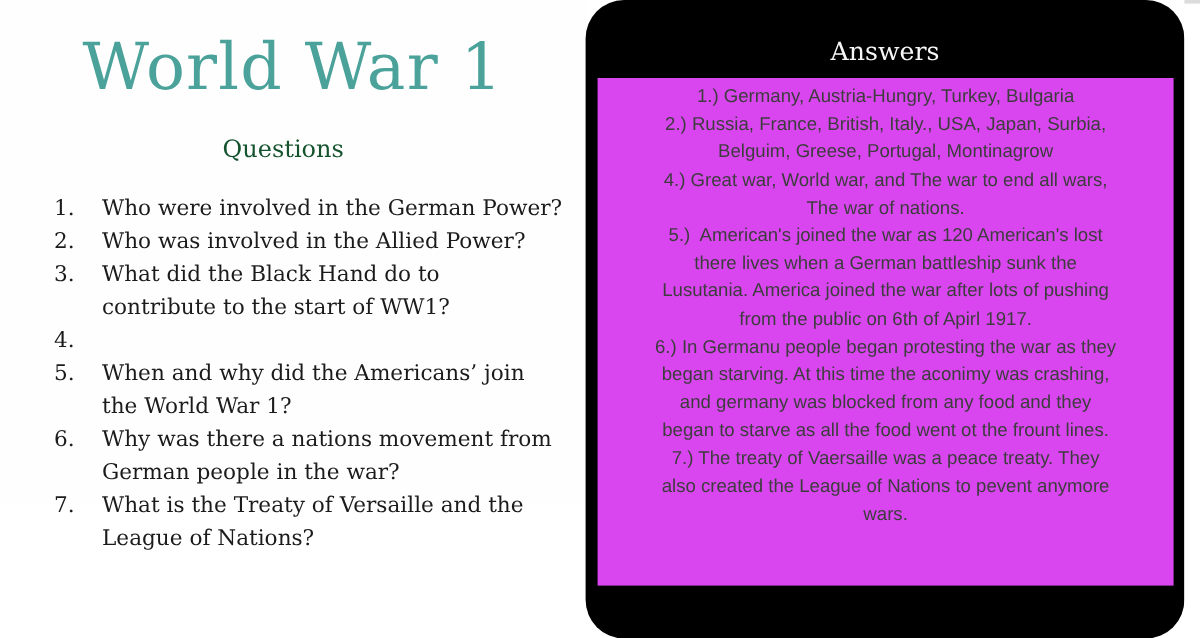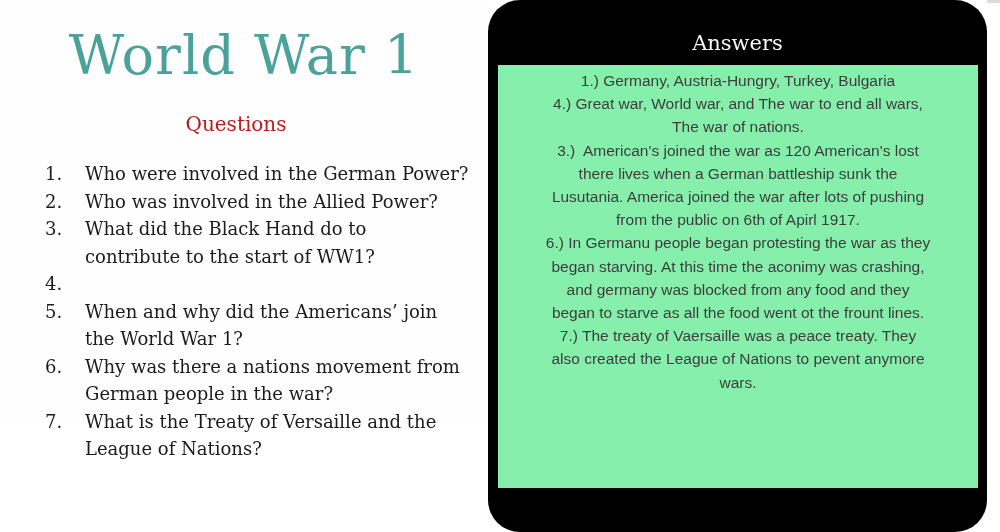--- a/index.html
+++ b/index.html
@@ -29,21 +29,21 @@
     color: #4AA29A;
     letter-spacing: 1px;
   }
   .questions-heading {
     position: absolute;
     left: 0; top: 111px;
     width: 472px;
     text-align: center;
     font-size: 20px;
     line-height: 27px;
-    color: #b91c1c;
+    color: #14532d;
   }
   .question-list {
     position: absolute;
     left: 45px; top: 160px;
     width: 420px;
     color: #1b1b1b;
     font-size: 18px;
     line-height: 27.5px;
   }
   .q-item { display: flex; }
@@ -64,21 +64,21 @@
     width: 499px;
     text-align: center;
     font-size: 21px;
     line-height: 27px;
     color: #f7f7f7;
   }
   .answers-box {
     position: absolute;
     left: 10px; top: 65px;
     width: 480px; height: 423px;
-    background: #86efac;
+    background: #d946ef;
     box-sizing: border-box;
     padding: 4px 6px;
     font-family: "Liberation Sans", sans-serif;
     font-size: 15.5px;
     line-height: 23.2px;
     color: #3D3D3D;
     text-align: center;
   }
   .answer { margin: 0; white-space: pre; }
 
@@ -137,23 +137,25 @@
         <span class="q-text">What is the Treaty of Versaille and the
 League of Nations?</span>
       </div>
     </div>
   </div>
 
   <div class="right-panel">
     <div class="answers-heading">Answers</div>
     <div class="answers-box">
       <p class="answer">1.) Germany, Austria-Hungry, Turkey, Bulgaria</p>
+      <p class="answer">2.) Russia, France, British, Italy., USA, Japan, Surbia,
+Belguim, Greese, Portugal, Montinagrow</p>
       <p class="answer">4.) Great war, World war, and The war to end all wars,
 The war of nations.</p>
-      <p class="answer">3.)  American's joined the war as 120 American's lost
+      <p class="answer">5.)  American's joined the war as 120 American's lost
 there lives when a German battleship sunk the
 Lusutania. America joined the war after lots of pushing
 from the public on 6th of Apirl 1917.</p>
       <p class="answer">6.) In Germanu people began protesting the war as they
 began starving. At this time the aconimy was crashing,
 and germany was blocked from any food and they
 began to starve as all the food went ot the frount lines.</p>
       <p class="answer">7.) The treaty of Vaersaille was a peace treaty. They
 also created the League of Nations to pevent anymore
 wars.</p>

